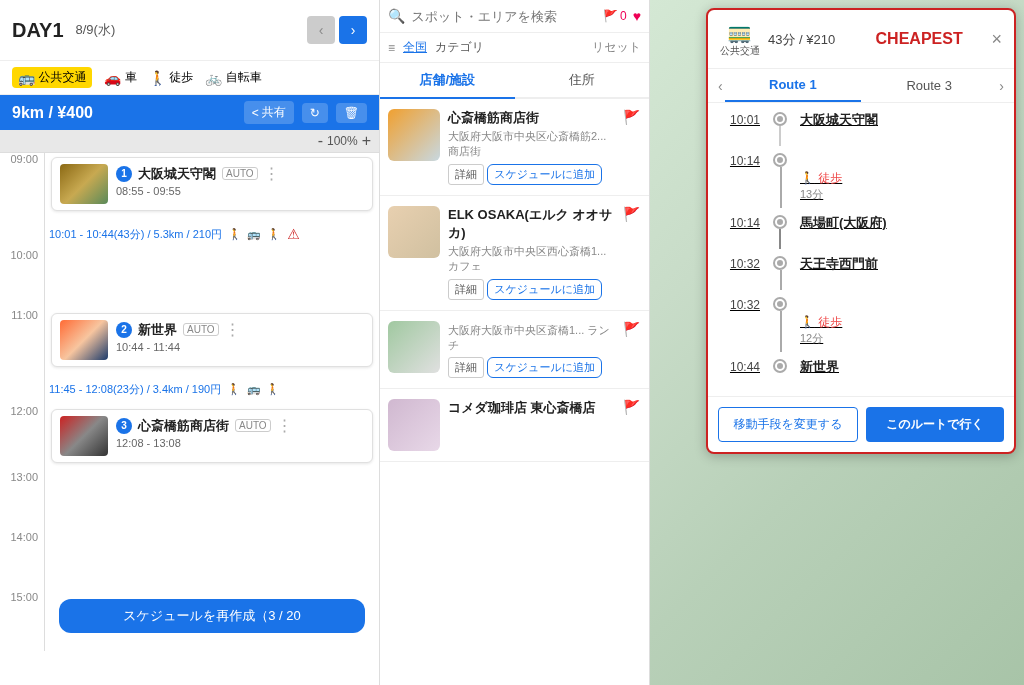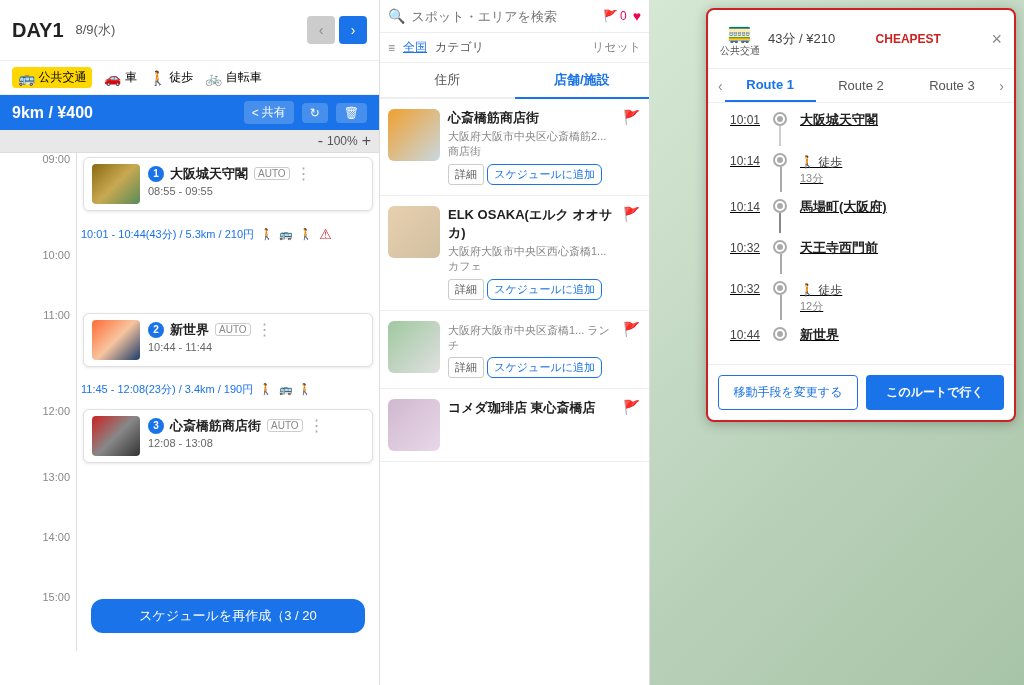--- a/index.html
+++ b/index.html
@@ -22,21 +22,21 @@
 
     .route-summary { background: #1a73e8; color: #fff; padding: 6px 12px; display: flex; align-items: center; justify-content: space-between; }
     .route-distance { font-size: 16px; font-weight: bold; }
     .route-actions { display: flex; align-items: center; gap: 8px; }
     .route-action-btn { background: rgba(255,255,255,0.2); border: none; color: #fff; padding: 3px 8px; border-radius: 4px; cursor: pointer; font-size: 12px; display: flex; align-items: center; gap: 3px; }
 
     .zoom-bar { background: #e8e8e8; display: flex; align-items: center; justify-content: flex-end; gap: 4px; padding: 2px 8px; font-size: 12px; border-bottom: 1px solid #ddd; }
     .zoom-btn { background: none; border: none; cursor: pointer; font-size: 16px; color: #555; }
     .zoom-label { color: #555; }
 
-    .schedule-area { flex: 1; overflow-y: auto; position: relative; padding-left: 32px; }
+    .schedule-area { flex: 1; overflow-y: auto; position: relative; }
     .time-axis { display: flex; flex-direction: column; }
     .time-row { display: flex; min-height: 60px; position: relative; }
     .time-label { width: 45px; padding-top: 0; font-size: 11px; color: #888; text-align: right; padding-right: 6px; flex-shrink: 0; border-right: 1px solid #ddd; }
     .time-content { flex: 1; padding: 4px 6px; position: relative; }
 
     .schedule-item { background: #fff; border-radius: 6px; border: 1px solid #e0e0e0; padding: 6px 8px; margin-bottom: 4px; display: flex; gap: 8px; align-items: flex-start; box-shadow: 0 1px 3px rgba(0,0,0,0.1); }
     .schedule-thumb { width: 48px; height: 40px; background: #ccc; border-radius: 4px; flex-shrink: 0; overflow: hidden; }
     .schedule-thumb-osaka { background: linear-gradient(135deg, #8B6914 0%, #C8A951 50%, #5a8a5a 100%); }
     .schedule-thumb-shinsekai { background: linear-gradient(135deg, #FF6B35 0%, #F7C59F 50%, #1a3a6b 100%); }
     .schedule-thumb-shinsaibashi { background: linear-gradient(135deg, #cc2222 0%, #888 50%, #333 100%); }
@@ -89,40 +89,40 @@
 
     
     .right-panel { flex: 1; position: relative; background: #e8efe8; overflow: hidden; }
     .map-bg { position: absolute; inset: 0; background: linear-gradient(135deg, #d4e8d4 0%, #c8dcc8 30%, #b8d0b8 60%, #a8c4a8 100%); }
 
     .route-panel { position: absolute; top: 8px; right: 8px; width: 310px; background: #fff; border-radius: 8px; box-shadow: 0 2px 12px rgba(0,0,0,0.25); border: 2px solid #cc2222; overflow: hidden; }
     .route-panel-header { display: flex; align-items: center; padding: 10px 12px; border-bottom: 1px solid #eee; gap: 8px; }
     .transport-train-icon { font-size: 20px; color: #1a73e8; }
     .route-summary-text { flex: 1; }
     .route-time-cost { font-size: 13px; color: #444; }
-    .cheapest-badge { color: #cc2222; font-size: 12px; font-weight: bold; padding-left: 29px; }
+    .cheapest-badge { color: #cc2222; font-size: 16px; font-weight: bold; padding-left: 29px; }
     .close-btn { background: none; border: none; font-size: 18px; cursor: pointer; color: #888; }
 
     .route-tabs { display: flex; align-items: center; border-bottom: 1px solid #eee; padding: 0 8px; }
     .route-tab-arrow { background: none; border: none; font-size: 14px; cursor: pointer; color: #888; padding: 6px 2px; }
     .route-tab { flex: 1; text-align: center; padding: 8px 4px; font-size: 13px; cursor: pointer; color: #555; }
     .route-tab.active { color: #1a73e8; border-bottom: 2px solid #1a73e8; font-weight: bold; }
 
     .route-steps { padding: 8px 12px; max-height: 430px; overflow-y: auto; text-decoration: underline; }
     .route-step { display: flex; gap: 10px; margin-bottom: 4px; }
     .step-time-col { width: 40px; text-align: right; font-size: 12px; color: #444; padding-top: 2px; flex-shrink: 0; }
     .step-line-col { display: flex; flex-direction: column; align-items: center; flex-shrink: 0; width: 20px; }
     .step-dot { width: 10px; height: 10px; border-radius: 50%; background: #aaa; border: 2px solid #fff; box-shadow: 0 0 0 2px #aaa; flex-shrink: 0; margin-top: 3px; }
     .step-dot.transit { background: #888; }
     .step-line { flex: 1; width: 2px; background: #ccc; margin: 2px 0; min-height: 20px; }
     .step-line.walk { background: #aaa; border-left: 2px dashed #aaa; width: 0; margin-left: 1px; }
     .step-line.bus { background: #888; }
     .step-content { flex: 1; padding-bottom: 8px; }
     .step-place { font-size: 13px; font-weight: bold; color: #222; }
-    .step-detail { font-size: 12px; color: #404040; margin-top: 2px; }
+    .step-detail { font-size: 12px; color: #ef4444; margin-top: 18px; }
     .step-sub { font-size: 11px; color: #888; }
 
     .route-footer { display: flex; gap: 8px; padding: 10px; border-top: 1px solid #eee; }
     .route-change-btn { flex: 1; background: #fff; border: 1px solid #1a73e8; color: #1a73e8; border-radius: 4px; padding: 8px; font-size: 12px; cursor: pointer; text-align: center; }
     .route-go-btn { flex: 1; background: #1a73e8; border: none; color: #fff; border-radius: 4px; padding: 8px; font-size: 12px; cursor: pointer; text-align: center; font-weight: bold; }
   </style>
 </head>
 <body>
 
 <div class="left-panel">
@@ -296,22 +296,22 @@
   </div>
 
   <div class="filter-bar">
     <span class="filter-icon">≡</span>
     <span class="filter-btn active">全国</span>
     <span class="filter-btn">カテゴリ</span>
     <span class="reset-btn">リセット</span>
   </div>
 
   <div class="tabs-bar">
+    <div class="tab active">店舗/施設</div>
     <div class="tab">住所</div>
-    <div class="tab active">店舗/施設</div>
   </div>
 
   <div class="place-list">
 
     <div class="place-item">
       <div class="place-thumb place-thumb-1"></div>
       <div class="place-info">
         <div class="place-name">心斎橋筋商店街</div>
         <div class="place-addr">大阪府大阪市中央区心斎橋筋2... 商店街</div>
         <button class="detail-btn">詳細</button>
@@ -374,21 +374,20 @@
       <div class="route-summary-text">
         <span class="route-time-cost">43分 / ¥210</span>
         <span style="margin-left:8px;" class="cheapest-badge">CHEAPEST</span>
       </div>
       <button class="close-btn">×</button>
     </div>
 
     <div class="route-tabs">
       <button class="route-tab-arrow">‹</button>
       <div class="route-tab active">Route 1</div>
-      <div class="route-tab">Route 2</div>
       <div class="route-tab">Route 3</div>
       <button class="route-tab-arrow">›</button>
     </div>
 
     <div class="route-steps">
 
       <div class="route-step">
         <div class="step-time-col">10:01</div>
         <div class="step-line-col">
           <div class="step-dot"></div>

